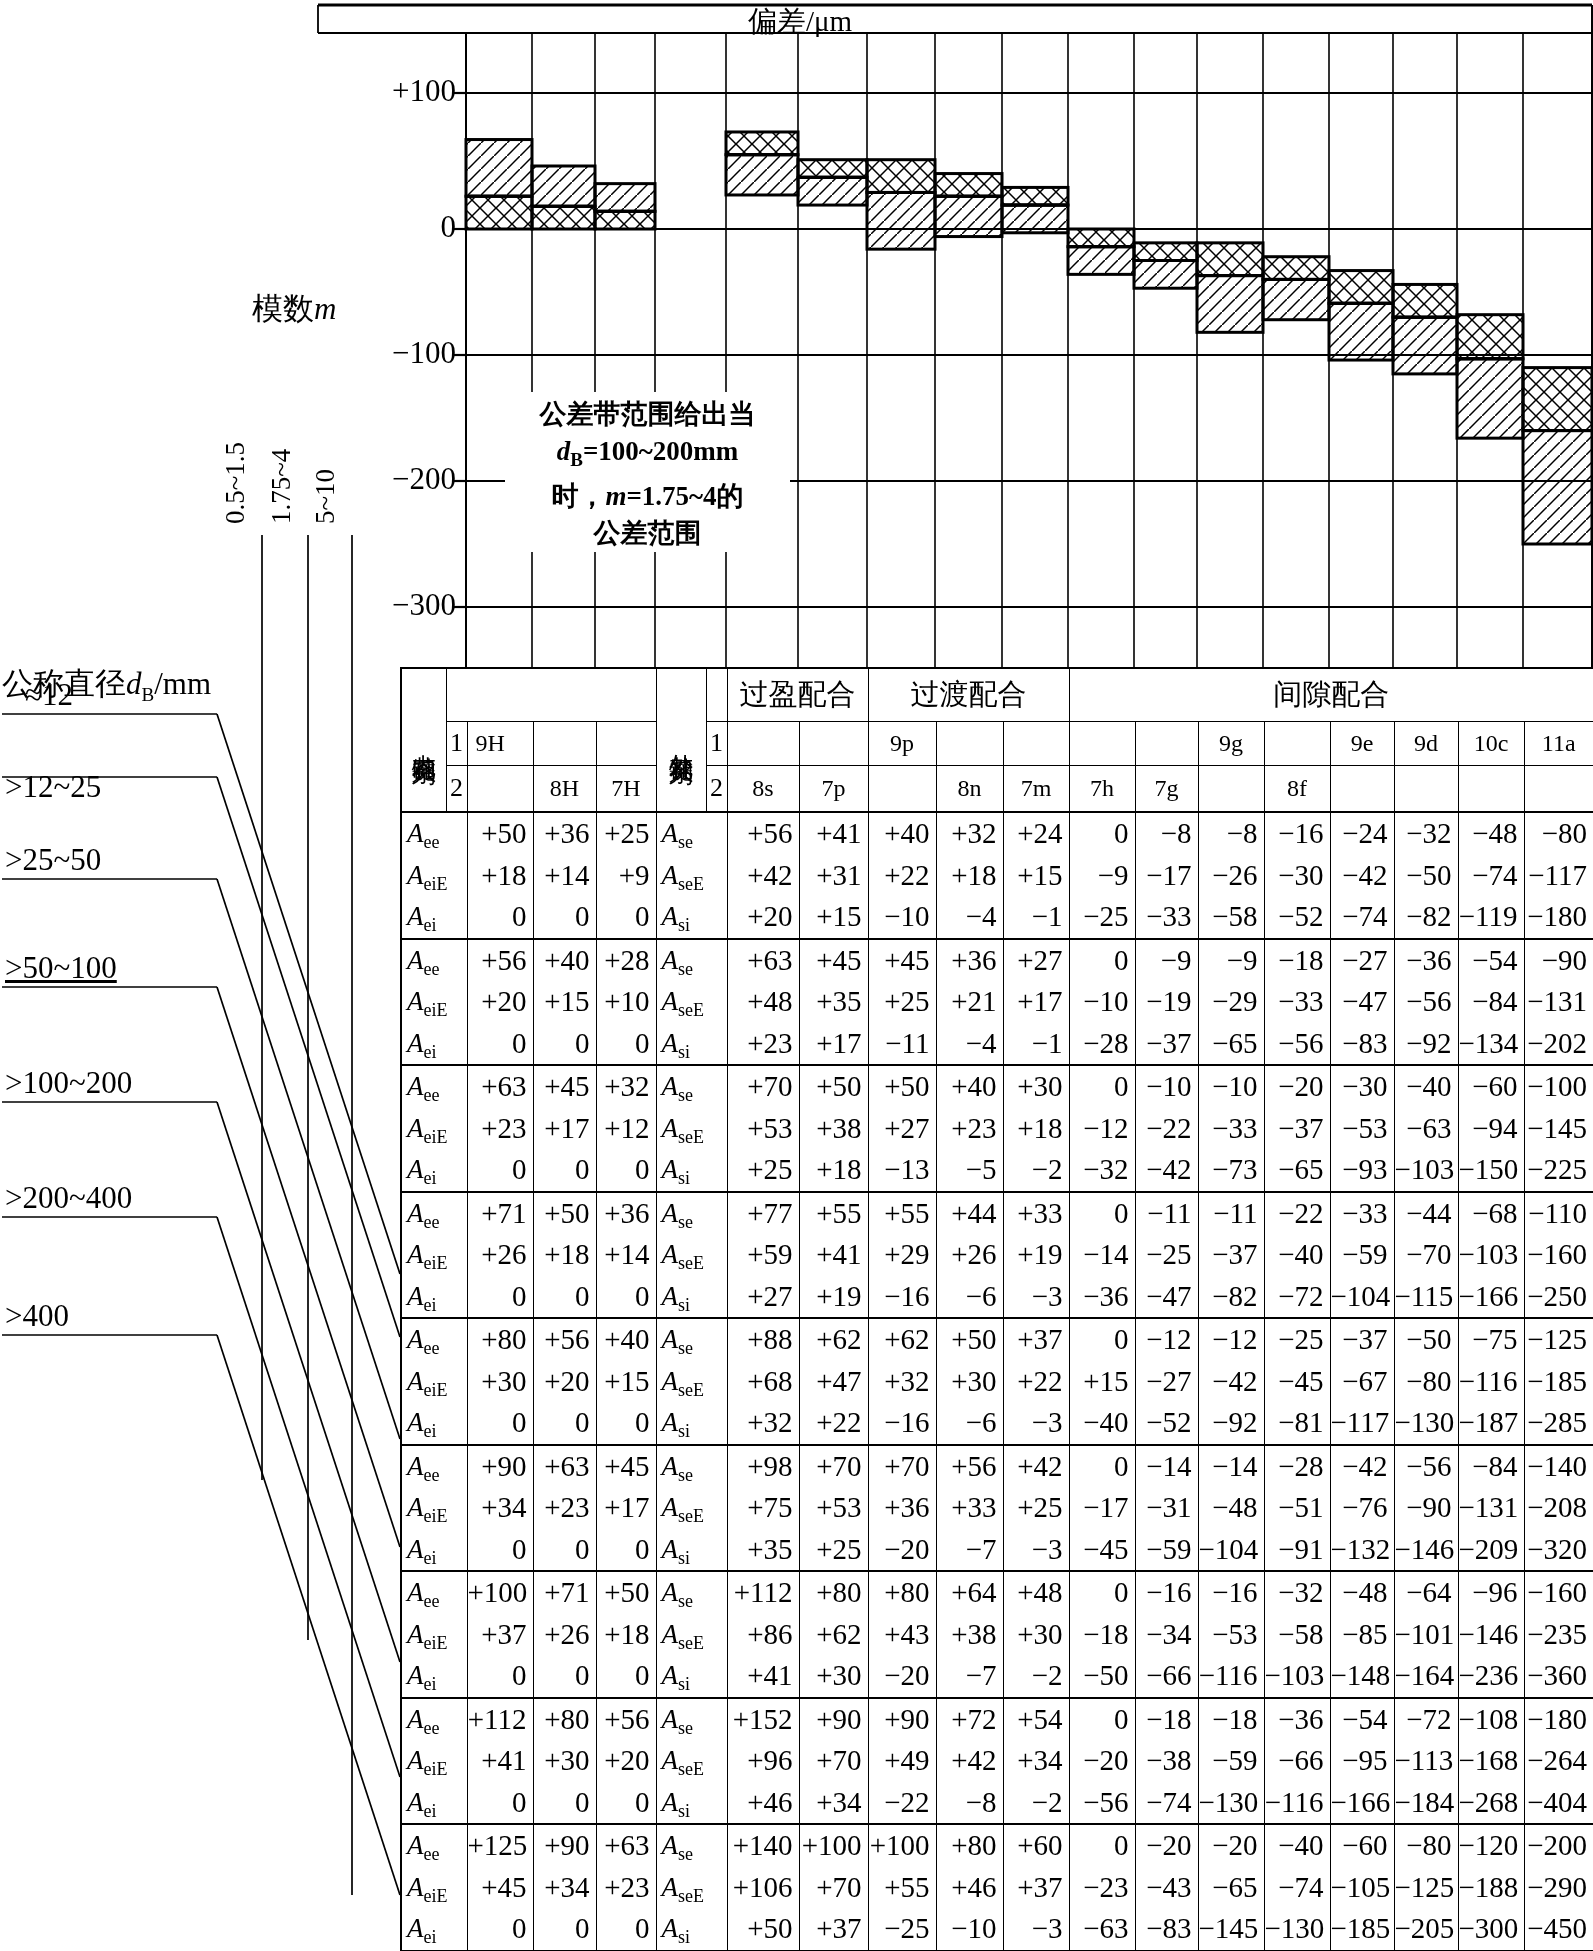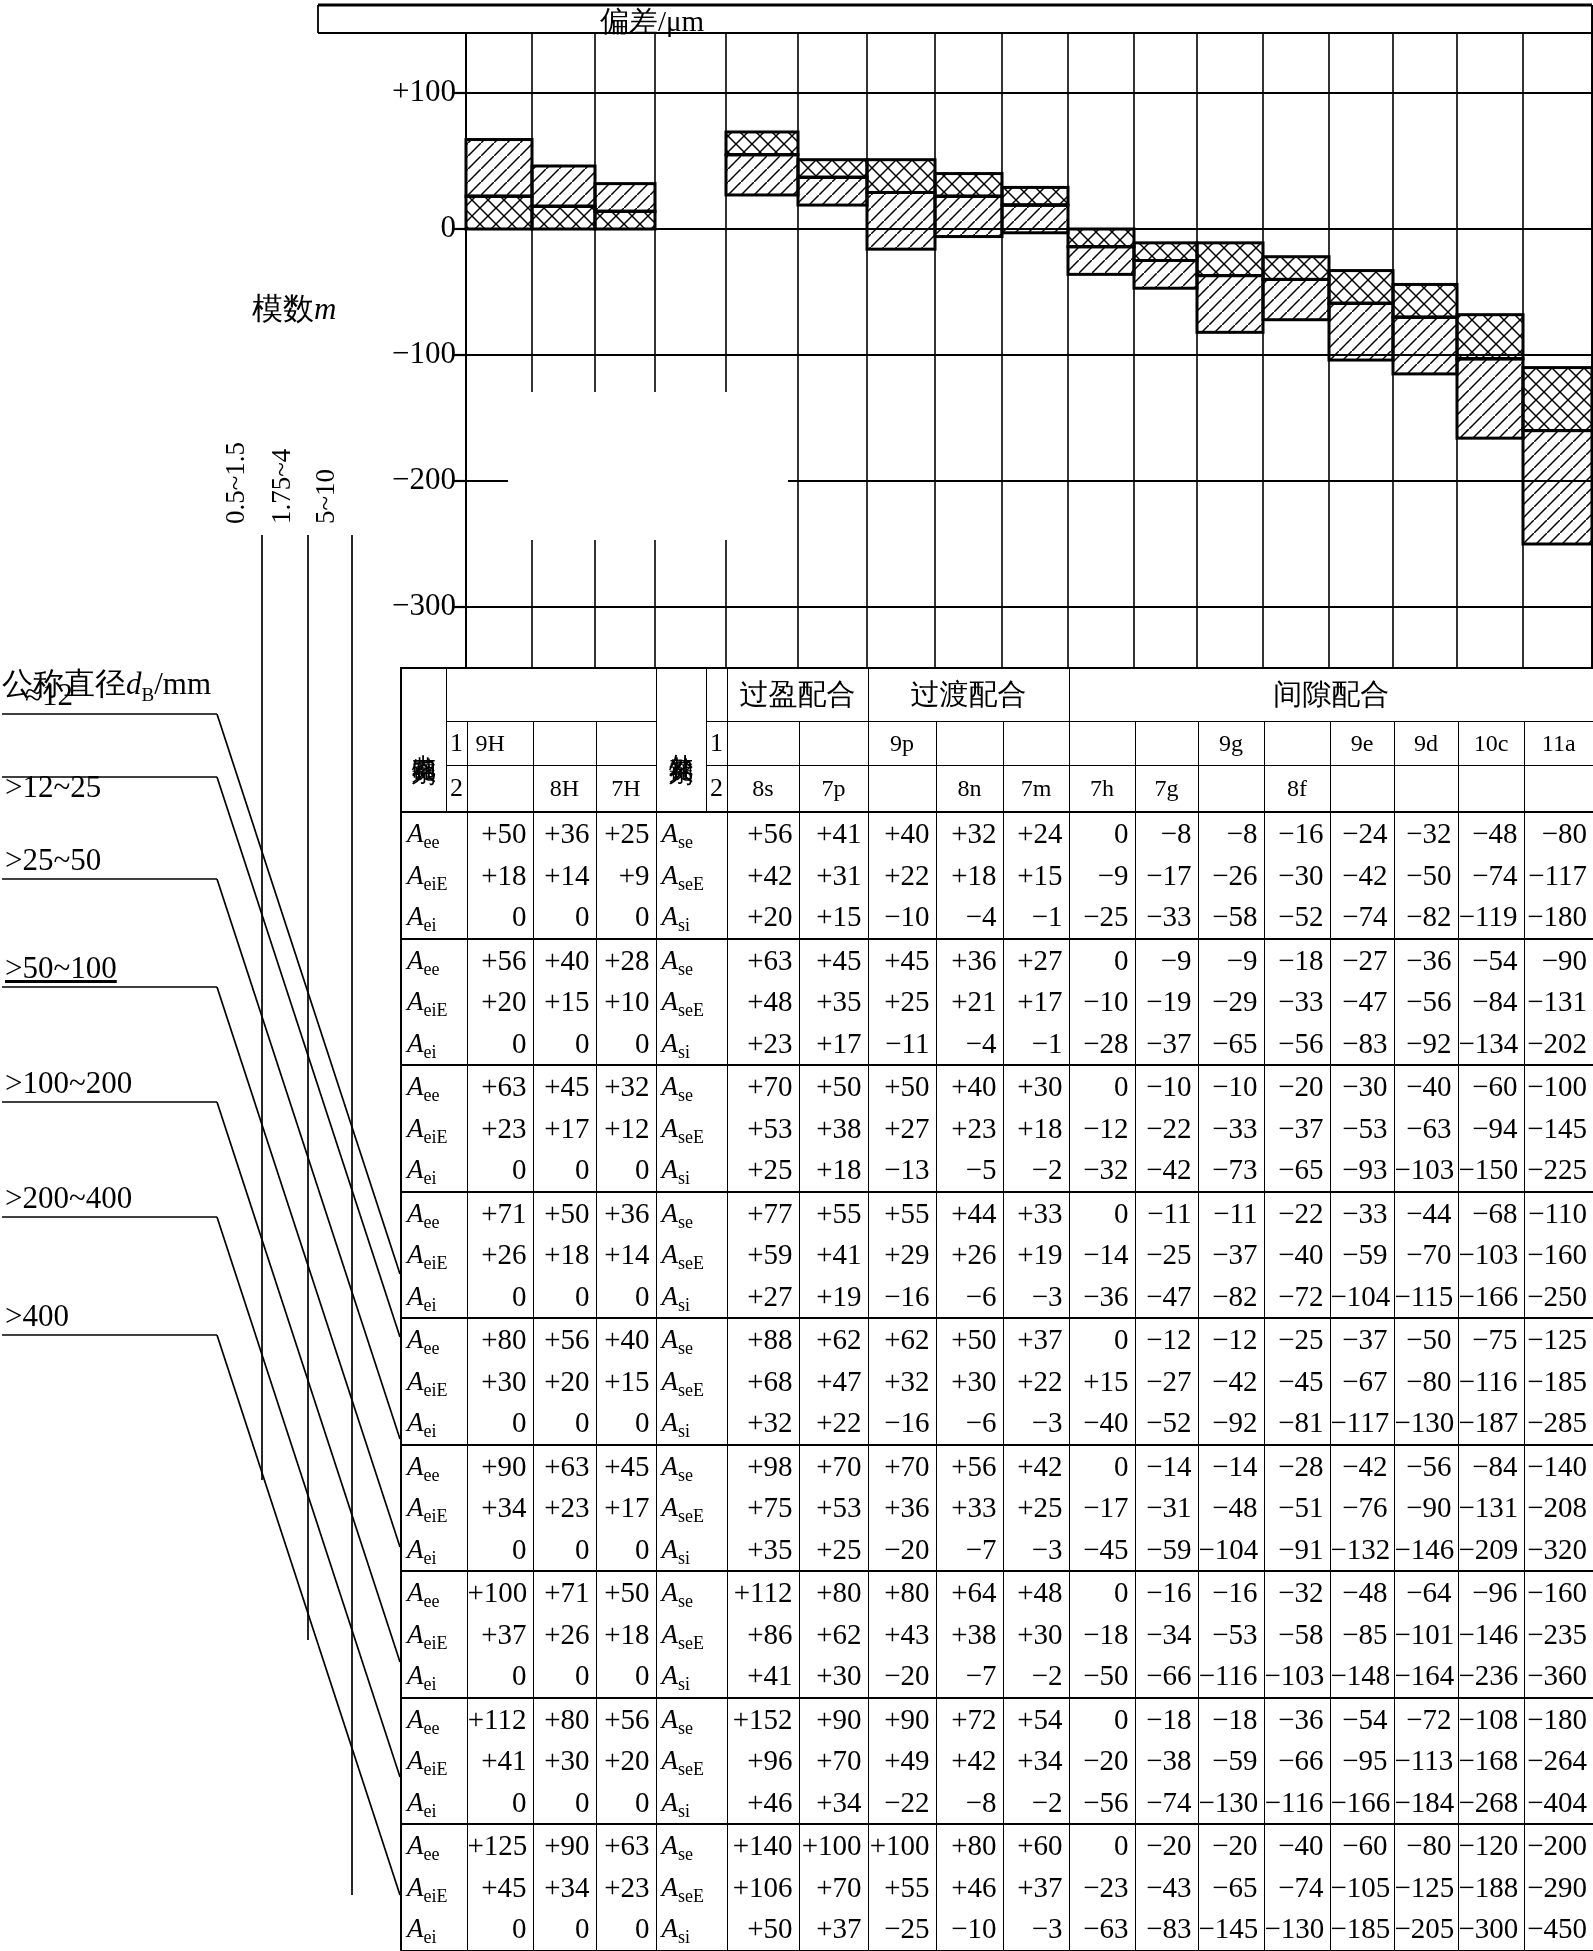--- a/index.html
+++ b/index.html
@@ -1,19 +1,19 @@
 <!DOCTYPE html>
 <html><head>
 <meta charset="utf-8">
 <style>
   html,body{margin:0;padding:0;background:#fff;color:#000;}
   #page{position:relative;width:1593px;height:1951px;overflow:hidden;background:#fff;
         font-family:"Liberation Serif",serif;}
   svg{position:absolute;left:0;top:0;}
-  .chart-title{position:absolute;left:600px;top:2px;width:400px;
+  .chart-title{position:absolute;left:600px;top:2px;width:400px;text-align:center;
         font-size:29px;}
   .ylabel{position:absolute;width:88px;text-align:right;font-size:31px;}
   .ann-box{position:absolute;left:505px;top:396px;width:285px;text-align:center;
         font-size:27px;font-weight:bold;background:#fff;line-height:37px;}
   .mod-label{position:absolute;left:252px;top:288px;font-size:31px;white-space:nowrap;}
   .mrange{position:absolute;transform-origin:left bottom;transform:rotate(-90deg);
         font-size:27px;white-space:nowrap;height:28px;}
   .dia-title{position:absolute;left:2px;top:643px;font-size:31px;white-space:nowrap;margin-top:20px;}
   .dia-label{position:absolute;font-size:31px;white-space:nowrap;}
   sub{font-size:19px;}
@@ -159,20 +159,26 @@
 
   <div class="chart-title">偏差/μm</div>
   <div id="yticks">
       <div class="ylabel" style="left: 368px; top: 73px;">+100</div>
       <div class="ylabel" style="left: 368px; top: 209px;">0</div>
       <div class="ylabel" style="left: 368px; top: 335px;">−100</div>
       <div class="ylabel" style="left: 368px; top: 461px;">−200</div>
       <div class="ylabel" style="left: 368px; top: 587px;">−300</div>
     </div>
 
+  <div class="ann-box">
+    <div>公差带范围给出当</div>
+    <div><i>d</i><sub>B</sub><span>=100~200mm</span></div>
+    <div><span>时，</span><i>m</i><span>=1.75~4的</span></div>
+    <div>公差范围</div>
+  </div>
 
   <div class="mod-label"><span>模数</span><i>m</i></div>
   <div class="mrange" style="left:248px;top:496px;">0.5~1.5</div>
   <div class="mrange" style="left:294px;top:496px;">1.75~4</div>
   <div class="mrange" style="left:338px;top:496px;">5~10</div>
   <div class="dia-title"><span>公称直径</span><i>d</i><sub>B</sub><span>/mm</span></div>
   <div id="dia-labels">
       <div class="dia-label" style="left: 25px; top: 677px;">≈12</div>
       <div class="dia-label" style="left: 5px; top: 740px; margin-top: 29px;">&gt;12~25</div>
       <div class="dia-label" style="left: 5px; top: 842px;">&gt;25~50</div>

